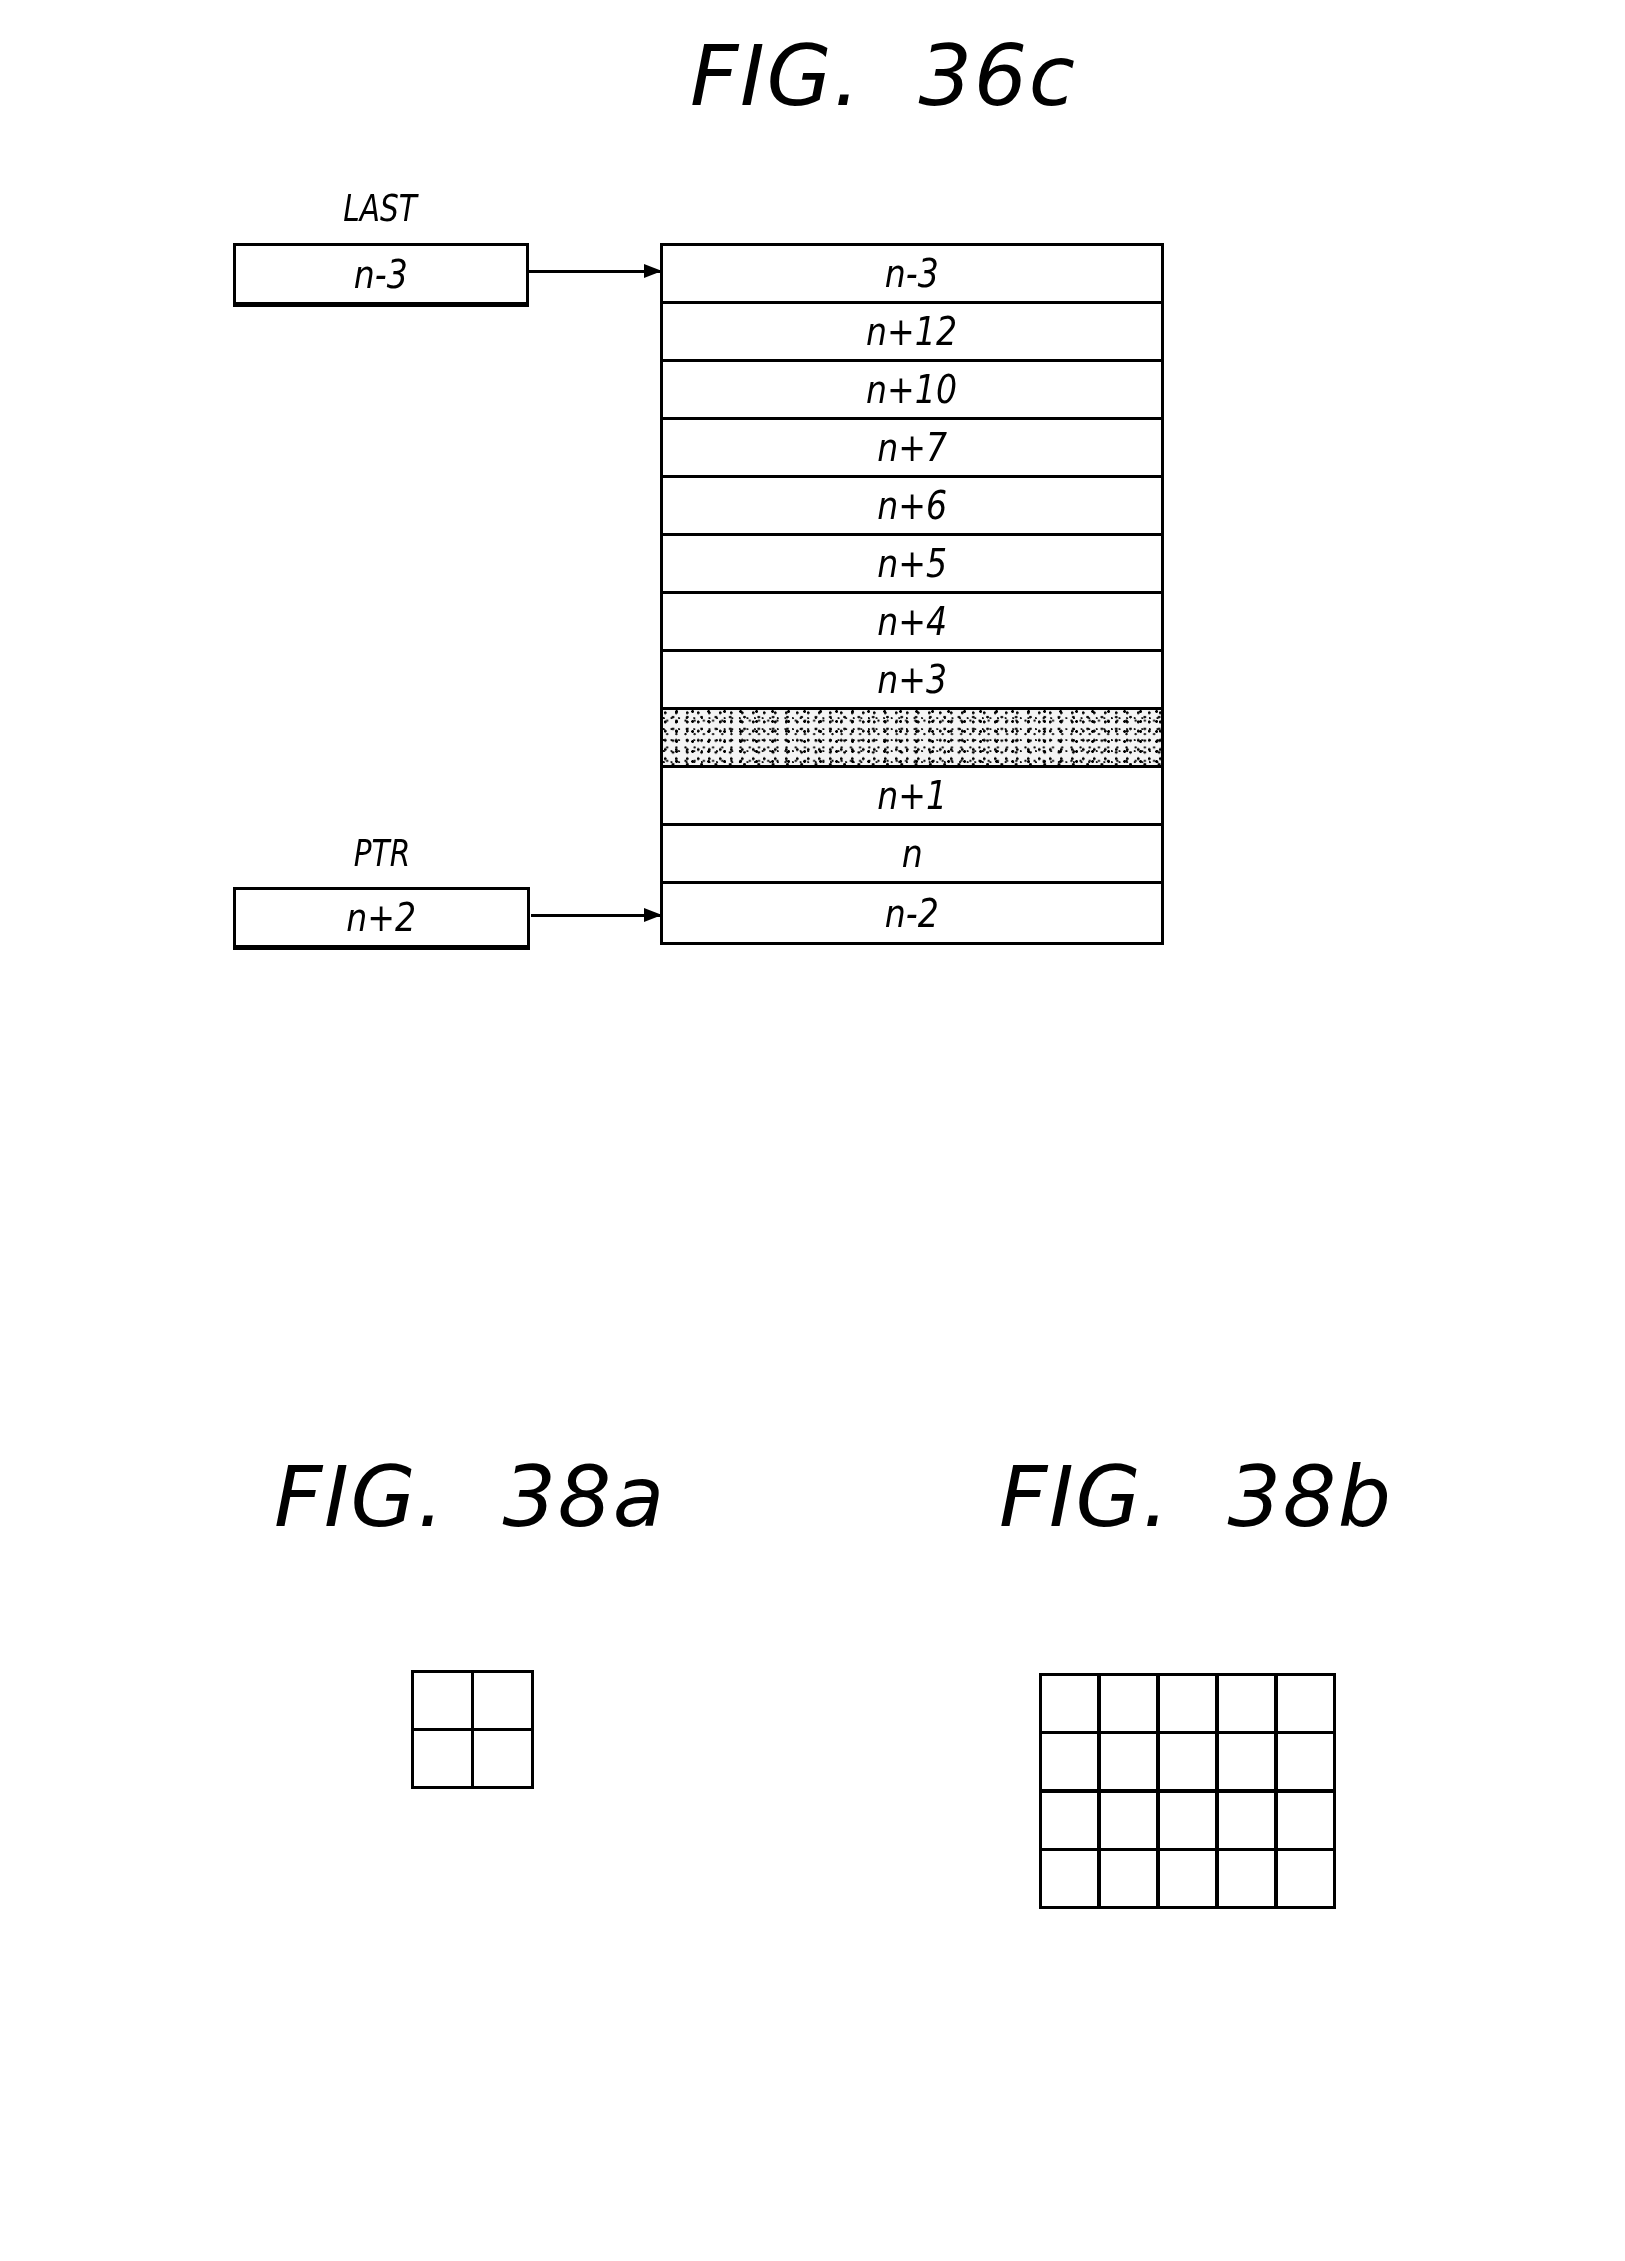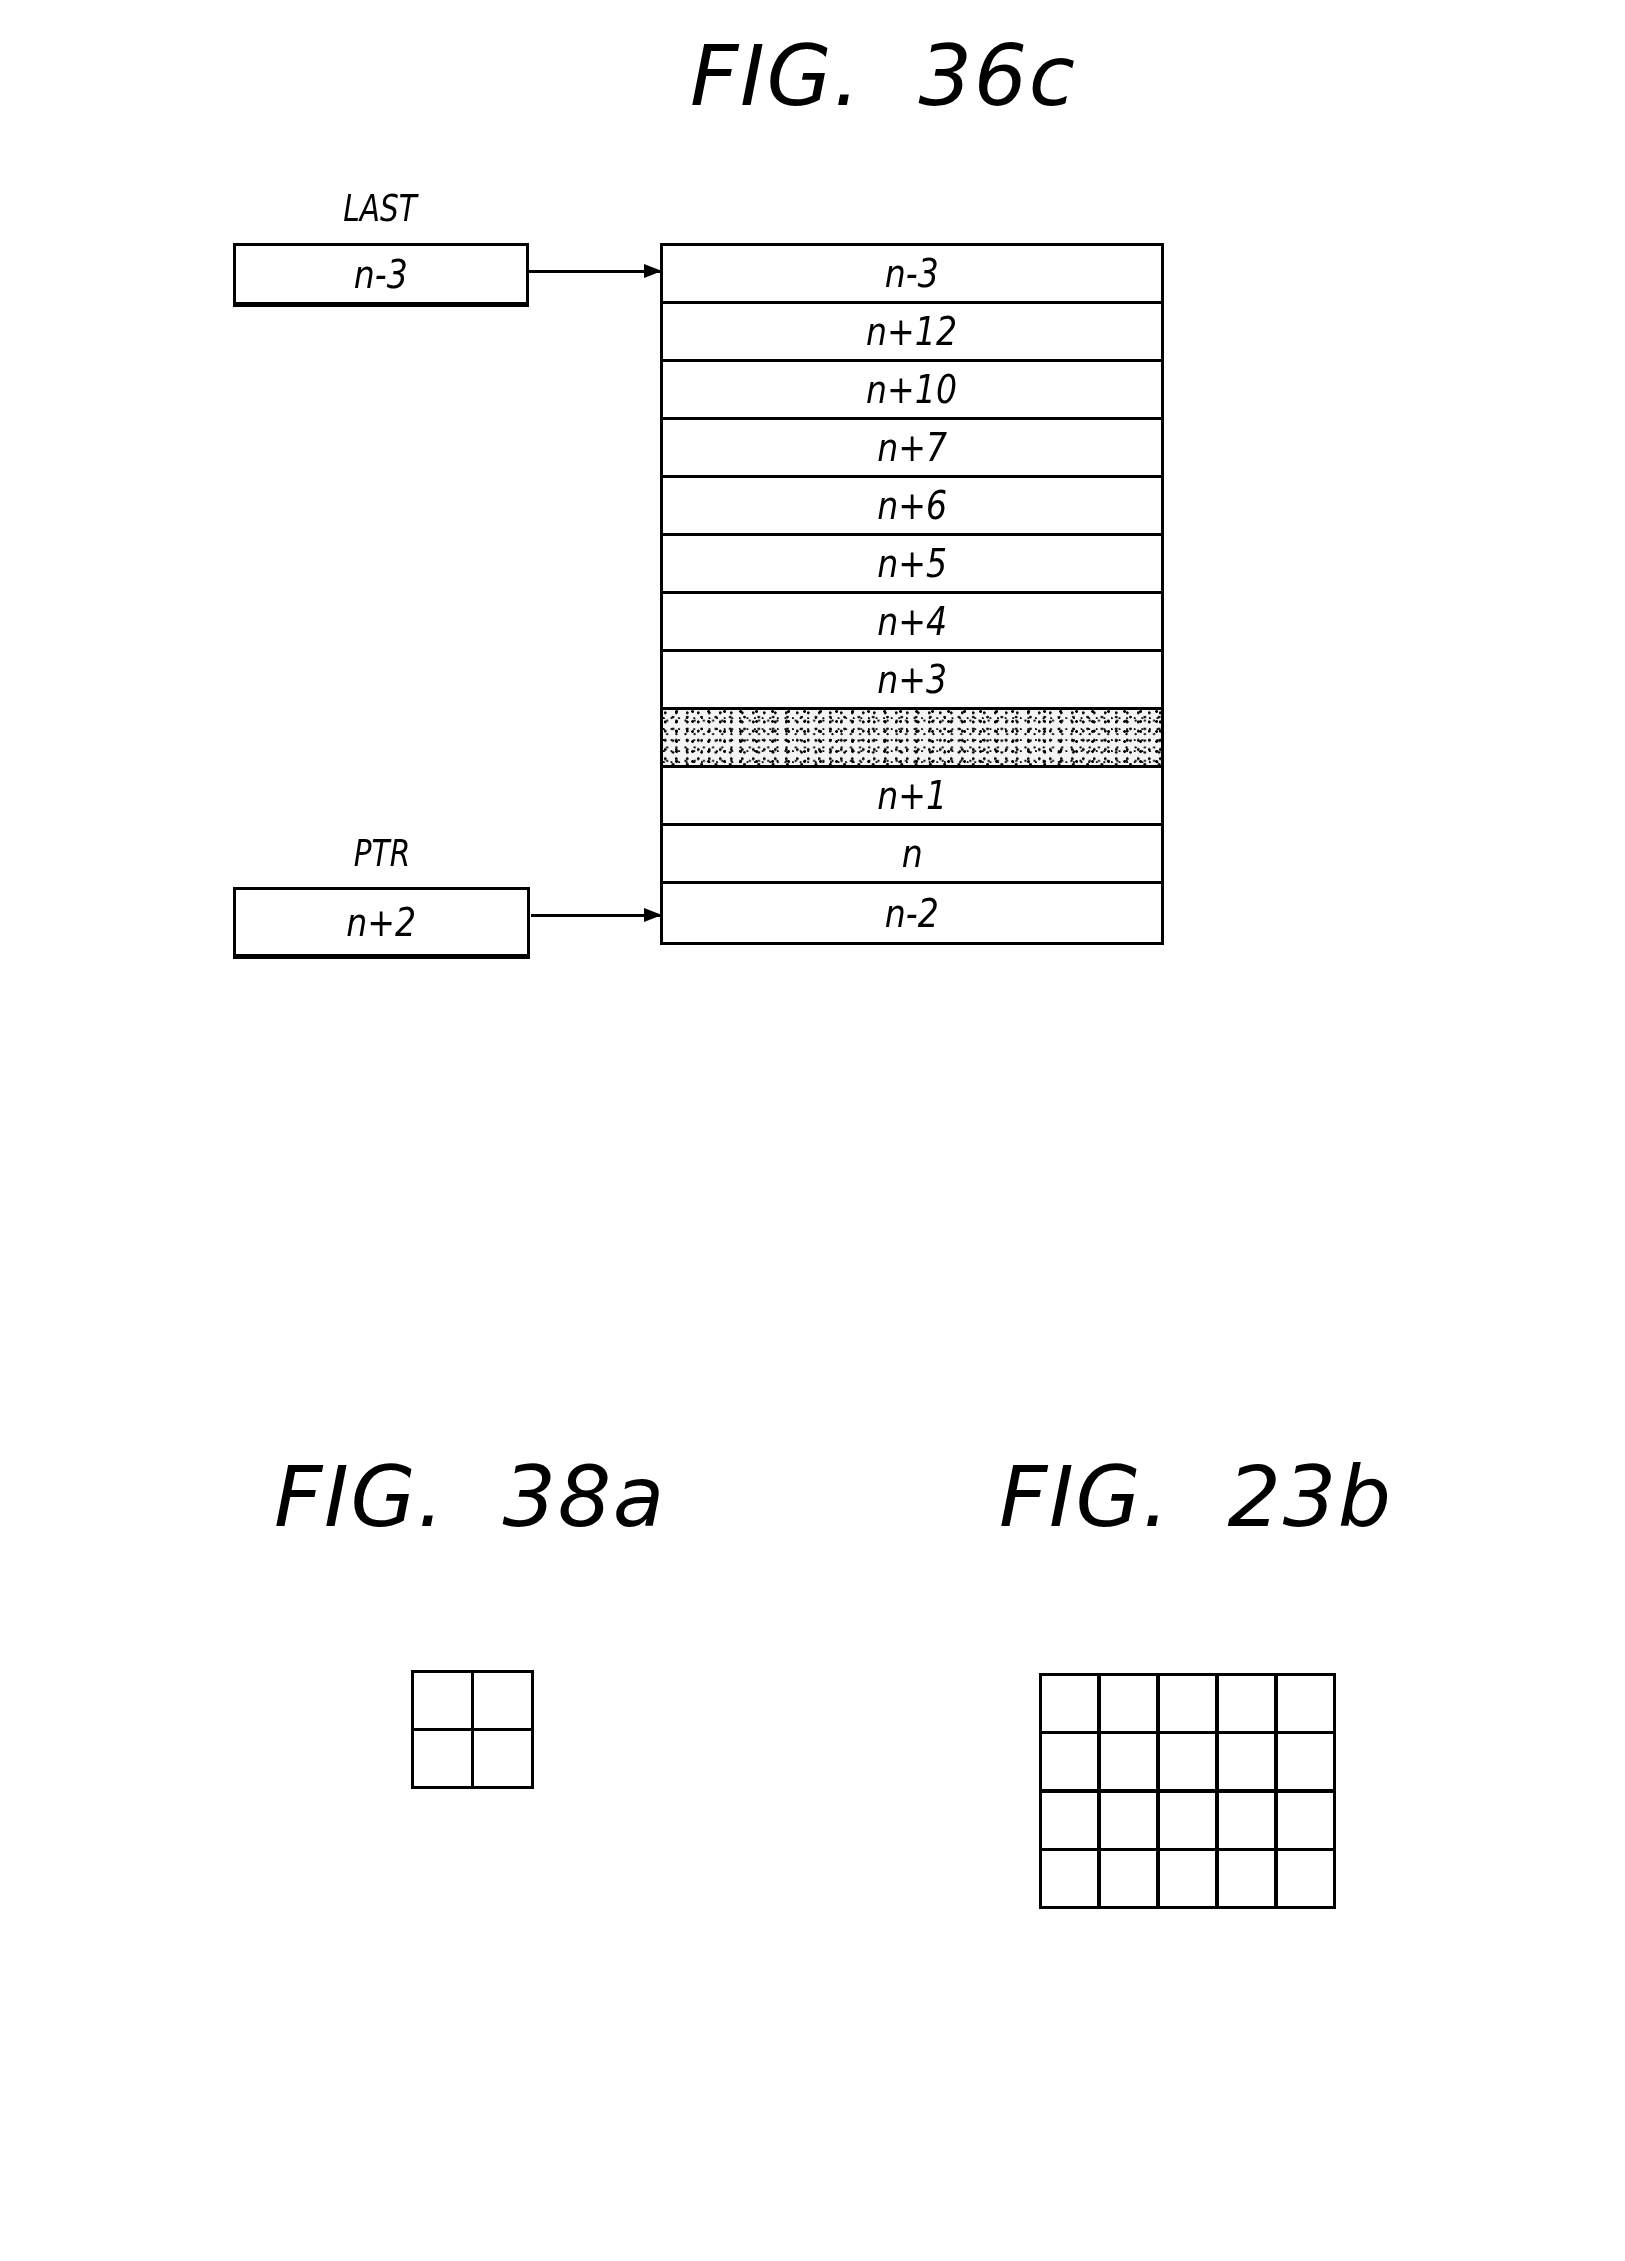--- a/index.html
+++ b/index.html
@@ -116,21 +116,21 @@
 <div>
   <div class="fig-title" style="left:690px; top:34px;text-align:right;">FIG.  36c</div>
 
   <div class="label" style="left:317px; top:190px; width:126px;">LAST</div>
   <div class="reg-box" style="left:233px; top:243px; width:296px; height:64px;">
     <span class="cell-text">n-3</span>
   </div>
   <div class="arrow" style="left:528px; top:270px; width:132px;"></div>
 
   <div class="label" style="left:319px; top:835px; width:126px;">PTR</div>
-  <div class="reg-box" style="left:233px; top:887px; width:297px; height:72px;">
+  <div class="reg-box" style="left:233px; top:887px; width:297px; height:63px;">
     <span class="cell-text">n+2</span>
   </div>
   <div class="arrow" style="left:531px; top:914px; width:129px;"></div>
 
   <div class="stack" id="stack">
       <div class="stack-row">
         <span class="cell-text">n-3</span>
       </div>
       <div class="stack-row">
         <span class="cell-text">n+12</span>
@@ -172,21 +172,21 @@
   <div class="fig-title" style="left:274px; top:1455px;">FIG.  38a</div>
   <div class="grid" id="grid38a" style="left: 411px; top: 1670px; width: 123px; height: 119px; grid-template-columns: repeat(2, 1fr); grid-template-rows: repeat(2, 1fr);">
       <div class="grid-cell stipple"></div>
       <div class="grid-cell"></div>
       <div class="grid-cell"></div>
       <div class="grid-cell stipple"></div>
     </div>
 </div>
 
 <div>
-  <div class="fig-title" style="left:999px; top:1455px;">FIG.  23b</div>
+  <div class="fig-title" style="left:999px; top:1455px;">FIG.  38b</div>
   <div class="grid" id="grid38b" style="left: 1039px; top: 1673px; width: 297px; height: 236px; grid-template-columns: repeat(5, 1fr); grid-template-rows: repeat(4, 1fr);">
       <div class="grid-cell stipple"></div>
       <div class="grid-cell stipple"></div>
       <div class="grid-cell stipple"></div>
       <div class="grid-cell"></div>
       <div class="grid-cell"></div>
       <div class="grid-cell stipple"></div>
       <div class="grid-cell stipple"></div>
       <div class="grid-cell stipple"></div>
       <div class="grid-cell"></div>

